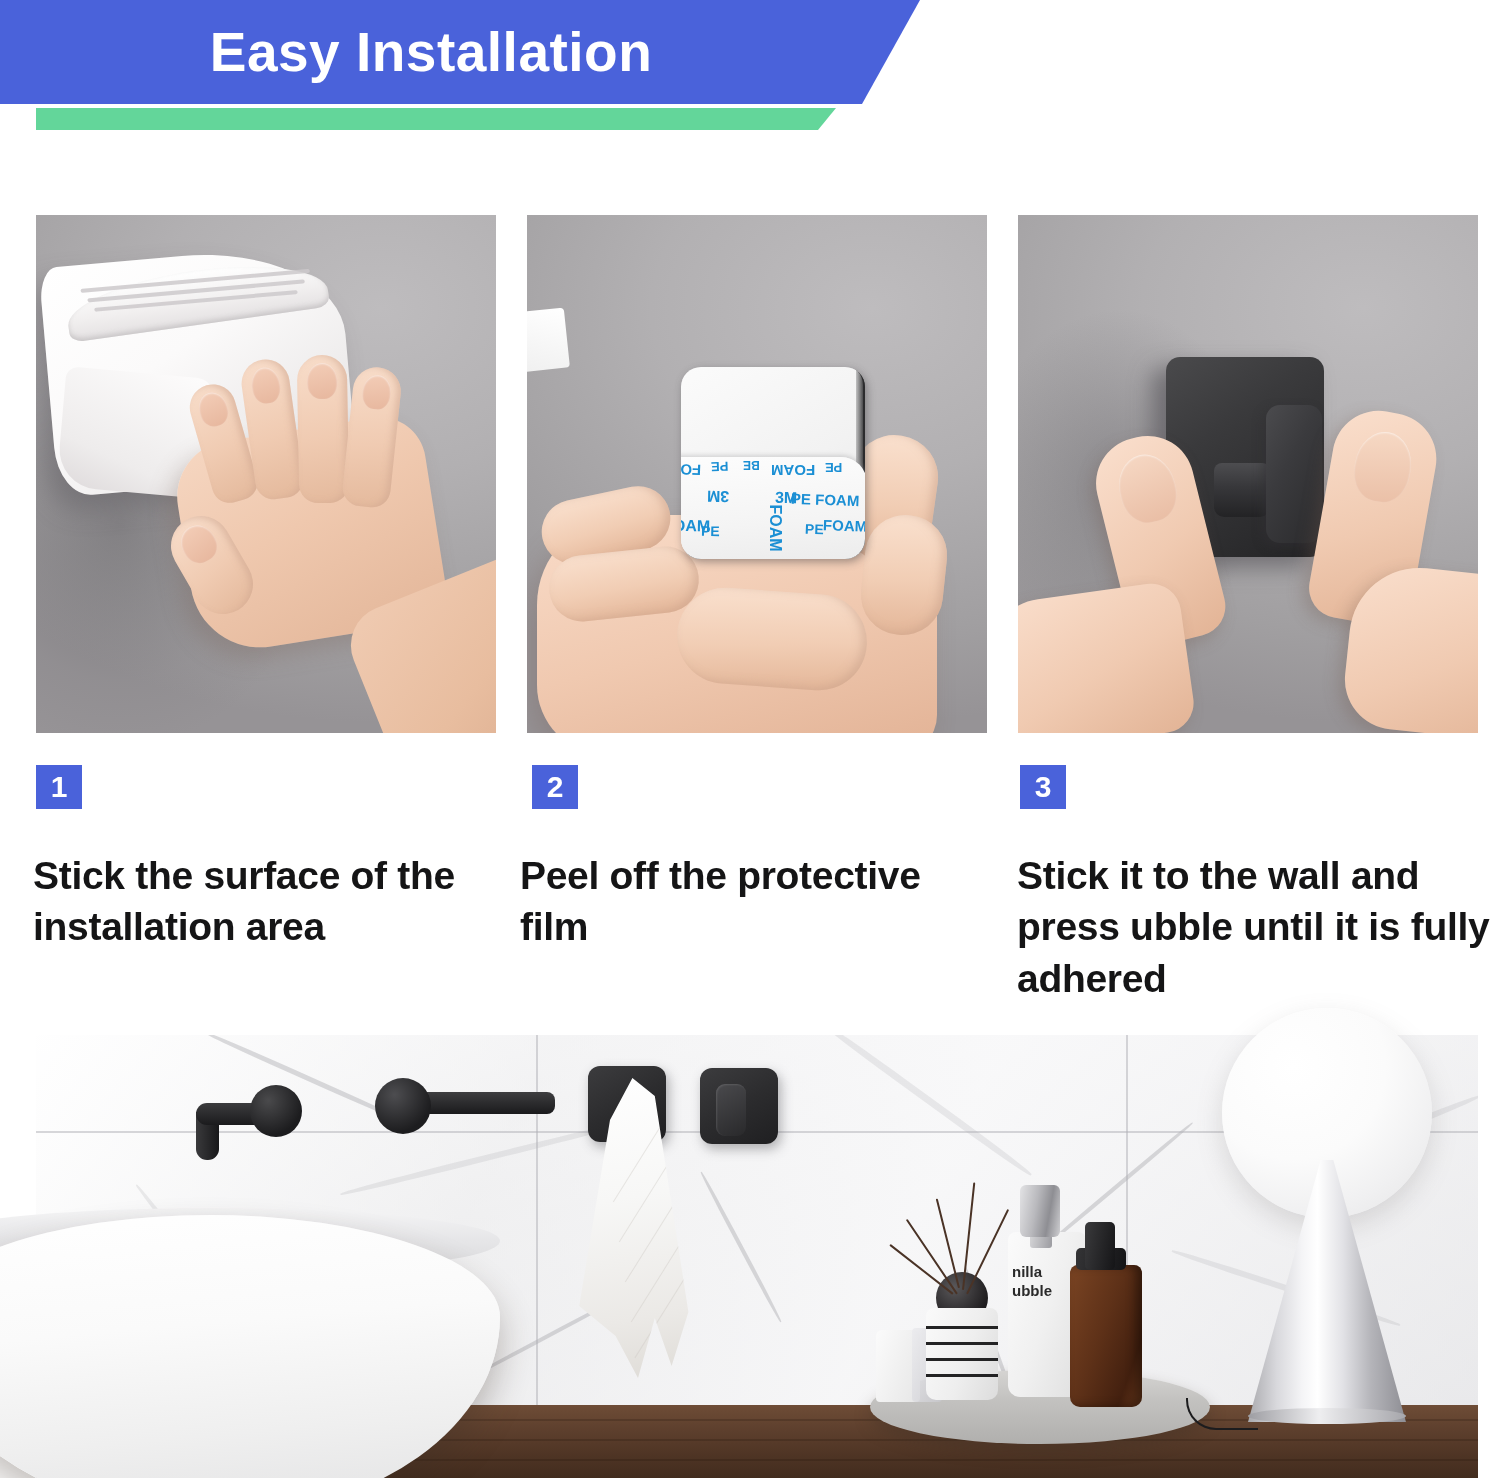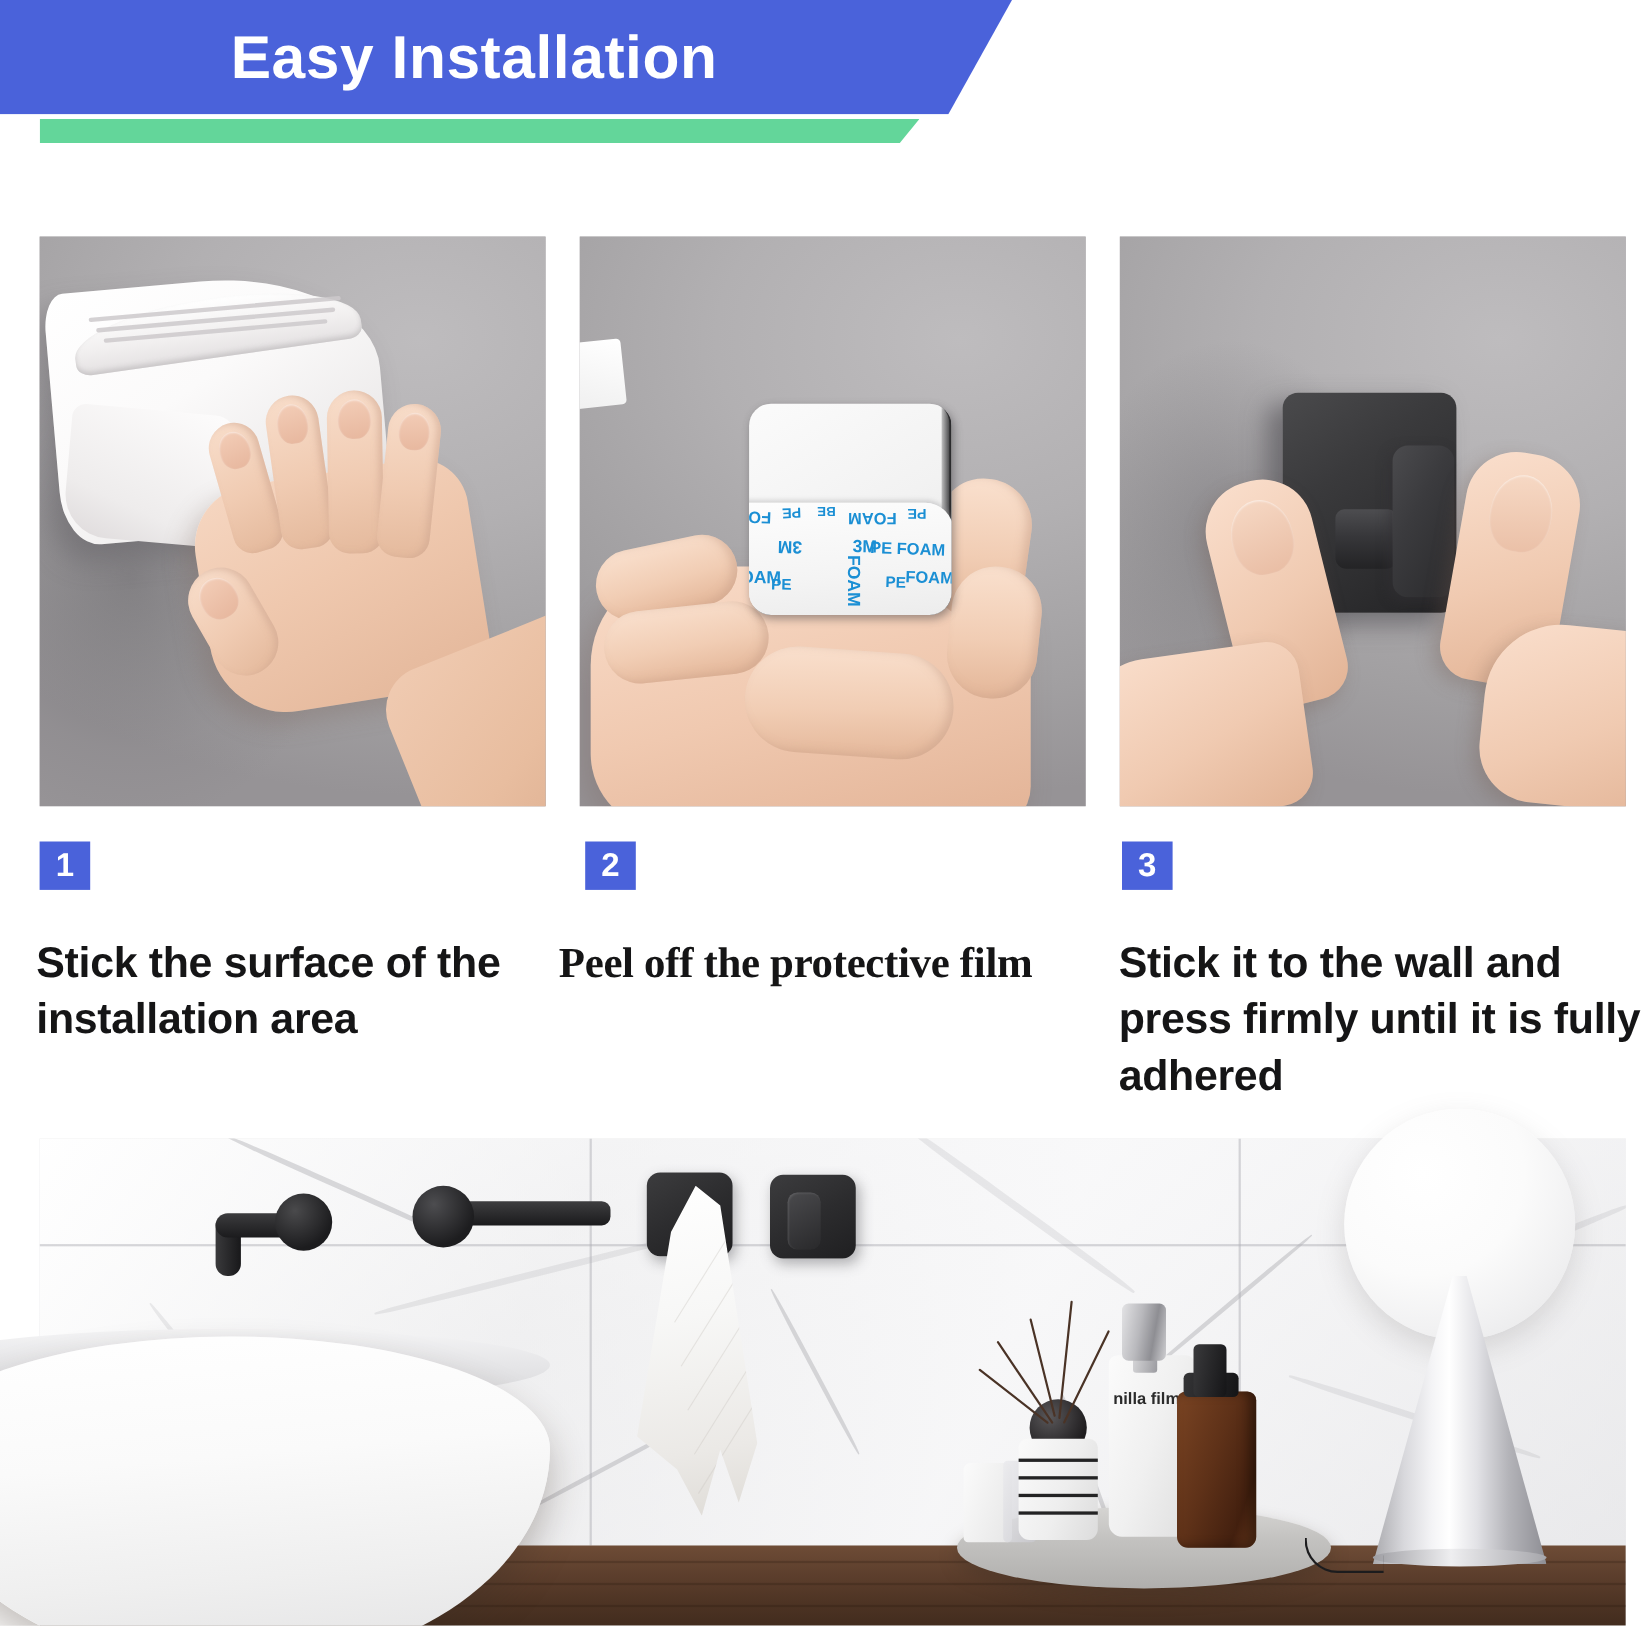--- a/index.html
+++ b/index.html
@@ -179,21 +179,21 @@
   }
   .badge-1{left:36px;top:765px;}
   .badge-2{left:532px;top:765px;}
   .badge-3{left:1020px;top:765px;}
 
   .caption{
     position:absolute;color:#151516;font-size:39px;line-height:1.32;
     font-weight:bold;letter-spacing:-0.3px;
   }
   .cap-1{left:33px;top:850px;width:470px;}
-  .cap-2{left:508px;top:850px;width:470px;font-family:Liberation Serif, serif;}
+  .cap-2{left:520px;top:850px;width:470px;}
   .cap-3{left:1017px;top:850px;width:478px;}
 
   
   .scene{
     position:absolute;left:36px;top:1035px;width:1442px;height:443px;
     overflow:hidden;background:#e9e9ea;
   }
   .marble{
     position:absolute;left:0;top:0;width:1442px;height:370px;
     background:
@@ -451,21 +451,21 @@
     <div class="thumb3" style="left:40px;top:176px;width:200px;height:164px;transform:rotate(6deg);border-radius:70px 40px 20px 50px;"></div>
   </div>
 </div>
 
 <div class="badge badge-1">1</div>
 <div class="badge badge-2">2</div>
 <div class="badge badge-3">3</div>
 
 <div class="caption cap-1">Stick the surface of the installation area</div>
 <div class="caption cap-2">Peel off the protective film</div>
-<div class="caption cap-3">Stick it to the wall and press firmly until it is fully adhered</div>
+<div class="caption cap-3">Stick it to the wall and press ubble until it is fully adhered</div>
 
 <div class="scene">
   <div class="marble">
     <div class="vein" style="left:160px;top:40px;width:220px;height:5px;transform:rotate(24deg);"></div>
     <div class="vein soft" style="left:300px;top:120px;width:300px;height:6px;transform:rotate(-14deg);"></div>
     <div class="vein" style="left:620px;top:210px;width:170px;height:4px;transform:rotate(62deg);"></div>
     <div class="vein soft" style="left:760px;top:60px;width:260px;height:7px;transform:rotate(36deg);"></div>
     <div class="vein" style="left:980px;top:150px;width:200px;height:4px;transform:rotate(-40deg);"></div>
     <div class="vein soft" style="left:1130px;top:250px;width:240px;height:6px;transform:rotate(18deg);"></div>
     <div class="vein" style="left:420px;top:300px;width:180px;height:4px;transform:rotate(-28deg);"></div>
@@ -511,21 +511,21 @@
 <div class="twig" style="left:956px;top:1204px;width:2px;height:90px;transform:rotate(-34deg);"></div>
 <div class="twig" style="left:966px;top:1200px;width:2px;height:94px;transform:rotate(26deg);"></div>
 <div class="twig" style="left:952px;top:1214px;width:2px;height:80px;transform:rotate(-52deg);"></div>
 <div class="vase"></div>
 <div class="vase-stripe" style="top:1326px;"></div>
 <div class="vase-stripe" style="top:1342px;"></div>
 <div class="vase-stripe" style="top:1358px;"></div>
 <div class="vase-stripe" style="top:1374px;"></div>
 
 <div class="bottle-white"></div>
-<div class="bottle-white-label">nilla film</div>
+<div class="bottle-white-label">nilla ubble</div>
 <div class="pump-silver-neck"></div>
 <div class="pump-silver"></div>
 
 <div class="bottle-amber"></div>
 <div class="amber-collar"></div>
 <div class="amber-cap"></div>
 
 <div class="lamp-globe"></div>
 <div class="lamp-cone"></div>
 <div class="lamp-foot"></div>

